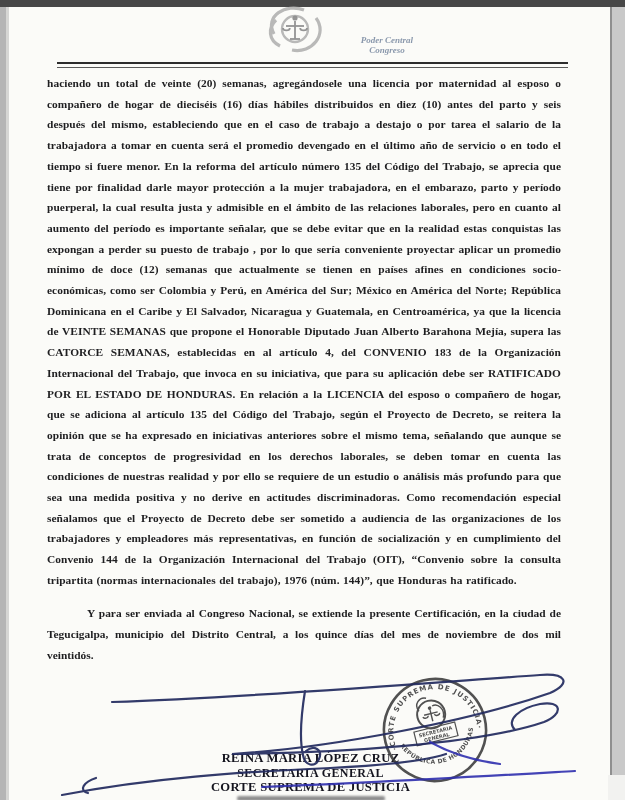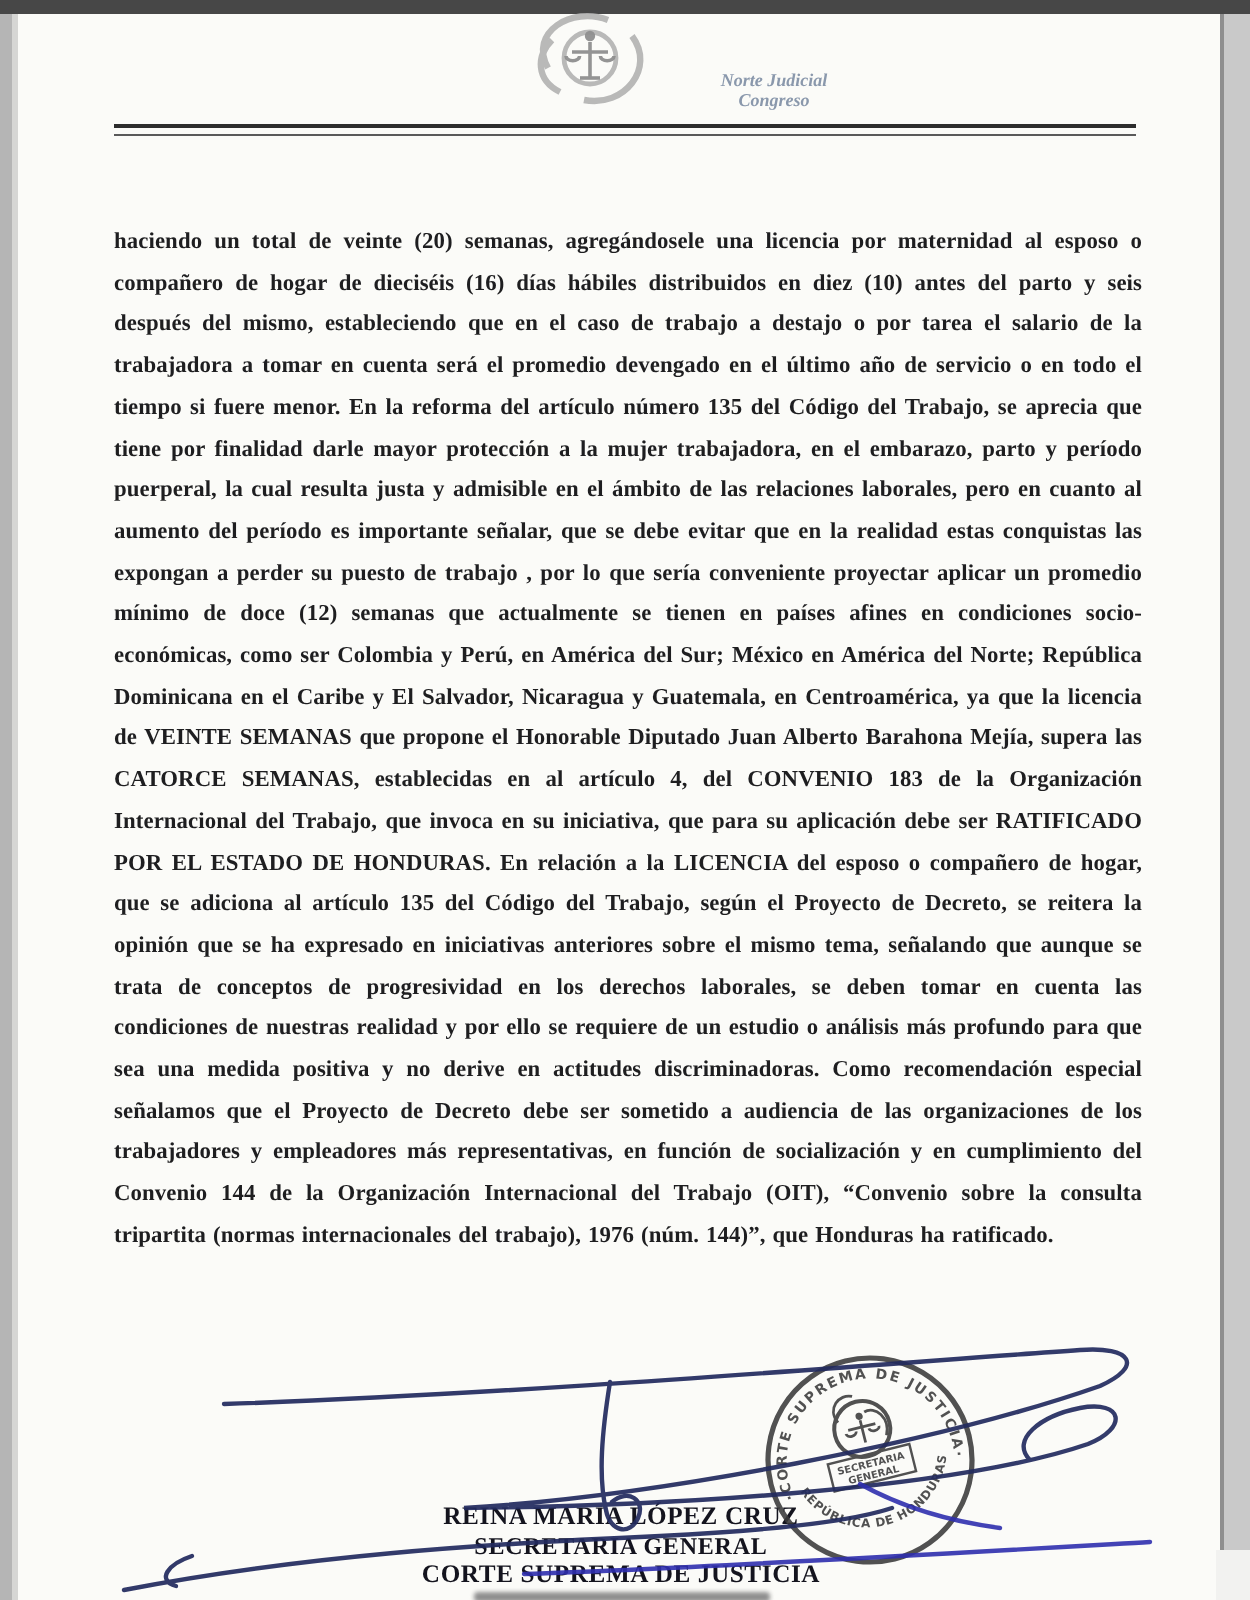--- a/index.html
+++ b/index.html
@@ -15,21 +15,21 @@
     background:linear-gradient(to right,#fbfbf8 0 2px,#8f8f8f 2px 4px,#c9c9c9 4px);}
   .edge-right-fade{position:absolute;left:608px;top:775px;width:17px;height:25px;background:#f2f2f0;}
 
   .logo{position:absolute;left:250px;top:2px;width:170px;height:58px;}
   .logo-caption{position:absolute;left:332px;top:35px;width:110px;
     font-family:"Liberation Serif",serif;font-style:italic;font-weight:700;
     font-size:9px;line-height:10px;color:#8a98ac;text-align:center;}
   .rule{position:absolute;left:57px;top:62px;width:511px;height:3px;
     border-top:2px solid #2d2d2d;border-bottom:1px solid #5a5a5a;}
 
-  .content{position:absolute;left:57px;top:73px;width:514px;margin-top:38px;}
+  .content{position:absolute;left:47px;top:73px;width:514px;}
   .body-text{
     margin:0;font-family:"Liberation Serif",serif;font-weight:700;
     font-size:11.4px;line-height:20.7px;letter-spacing:0.05px;word-spacing:0.6px;
     color:#1e1e20;text-align:justify;
   }
   .closing{
     margin:12px 0 0 0;font-family:"Liberation Serif",serif;font-weight:700;
     font-size:11.4px;line-height:21px;color:#1e1e20;text-align:justify;
     text-indent:40px;word-spacing:0.6px;
   }
@@ -65,28 +65,29 @@
     <g stroke="#8f8f8f" fill="none" stroke-width="1.8" opacity="0.95">
       <circle cx="45" cy="16" r="2.6" fill="#8f8f8f" stroke="none"></circle>
       <path d="M 45,19 L 45,37"></path>
       <path d="M 36,24 L 54,24"></path>
       <path d="M 33,26 a 3.4,2.4 0 0 0 6.8,0"></path>
       <path d="M 50.2,26 a 3.4,2.4 0 0 0 6.8,0"></path>
       <path d="M 40,37 L 50,37"></path>
     </g>
   </svg>
   <div class="logo-caption">
-    <div>Norte Judicial</div>
+    <div>Poder Central</div>
     <div>Congreso</div>
   </div>
 
   <div class="rule"></div>
 
   <div class="content">
     <p class="body-text">haciendo un total de veinte (20) semanas, agregándosele una licencia por maternidad al esposo o compañero de hogar de dieciséis (16) días hábiles distribuidos en diez (10) antes del parto y seis después del mismo, estableciendo que en el caso de trabajo a destajo o por tarea el salario de la trabajadora a tomar en cuenta será el promedio devengado en el último año de servicio o en todo el tiempo si fuere menor. En la reforma del artículo número 135 del Código del Trabajo, se aprecia que tiene por finalidad darle mayor protección a la mujer trabajadora, en el embarazo, parto y período  puerperal, la cual resulta justa y admisible en el ámbito de las relaciones laborales, pero en cuanto al aumento del período es importante señalar, que  se debe evitar que  en la realidad estas conquistas  las expongan a perder su puesto de trabajo , por lo que sería conveniente proyectar aplicar un promedio mínimo de doce (12) semanas que actualmente se tienen en países afines en condiciones socio-económicas, como ser Colombia y Perú, en América del Sur; México en América del Norte; República Dominicana en el Caribe y El Salvador, Nicaragua y Guatemala, en Centroamérica, ya que la licencia de VEINTE SEMANAS que propone el Honorable Diputado Juan Alberto Barahona Mejía, supera las CATORCE SEMANAS, establecidas en al artículo 4, del CONVENIO 183 de la Organización Internacional del Trabajo, que invoca en su iniciativa, que para su aplicación debe ser RATIFICADO POR EL ESTADO DE HONDURAS. En relación a la LICENCIA del esposo o compañero de hogar, que se adiciona al artículo 135 del Código del Trabajo, según el Proyecto de Decreto, se reitera la opinión que se ha expresado en iniciativas anteriores sobre el mismo tema, señalando que aunque se trata de conceptos de progresividad en los derechos laborales, se deben tomar en cuenta las condiciones de nuestras realidad y por ello se requiere de un estudio o análisis más profundo para  que  sea  una  medida  positiva  y  no  derive  en  actitudes  discriminadoras.  Como recomendación especial señalamos que el Proyecto de Decreto debe ser sometido a audiencia de las organizaciones de los trabajadores y empleadores más representativas, en función de socialización y en cumplimiento del Convenio 144 de la Organización Internacional del Trabajo (OIT), “Convenio sobre la consulta tripartita (normas internacionales del trabajo), 1976 (núm. 144)”, que Honduras ha ratificado.</p>
+    <p class="closing">Y para ser enviada al Congreso Nacional, se extiende la presente Certificación, en la ciudad de Tegucigalpa, municipio del Distrito Central, a los quince días del mes de noviembre de dos mil veintidós.</p>
   </div>
 
   <div class="sig-block">
     <div class="sig-name">REINA MARIA LÓPEZ CRUZ</div>
     <div class="sig-title">SECRETARIA GENERAL</div>
     <div class="sig-org">CORTE SUPREMA DE JUSTICIA</div>
   </div>
   <div class="smudge"></div>
 
   <svg class="stamp-svg" viewBox="0 0 150 130">

